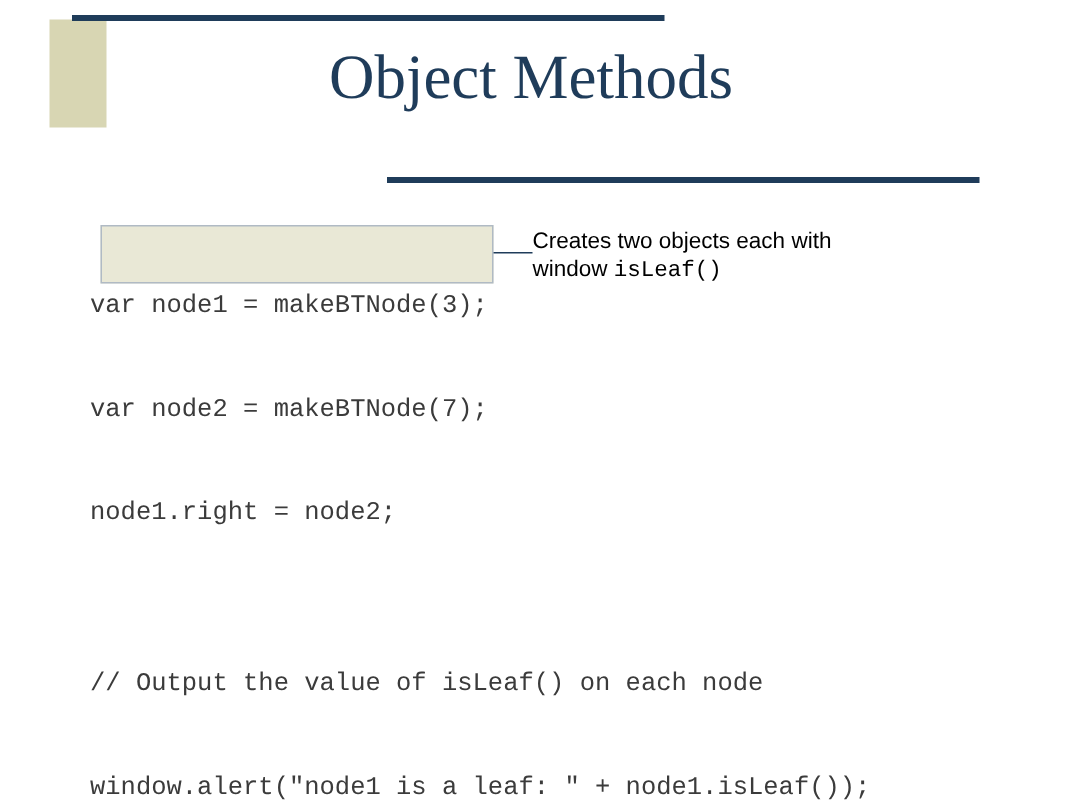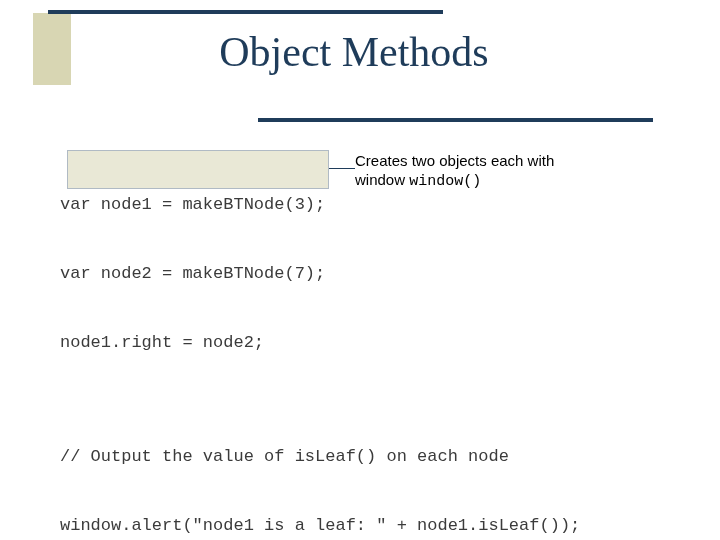--- a/index.html
+++ b/index.html
@@ -116,14 +116,14 @@
   <span class="code-line">node1.right = node2;</span>
   <span class="code-line"></span>
   <span class="code-line">// Output the value of isLeaf() on each node</span>
   <span class="code-line">window.alert("node1 is a leaf: " + node1.isLeaf());</span>
   
 </div>
 
 <div class="callout-line"></div>
 
 <div class="callout">
-  <span>Creates two objects each with window </span><span class="mono">window()</span>
+  <span>Creates two objects each with window </span><span class="mono">isLeaf()</span>
 </div>
 
 </body></html>

